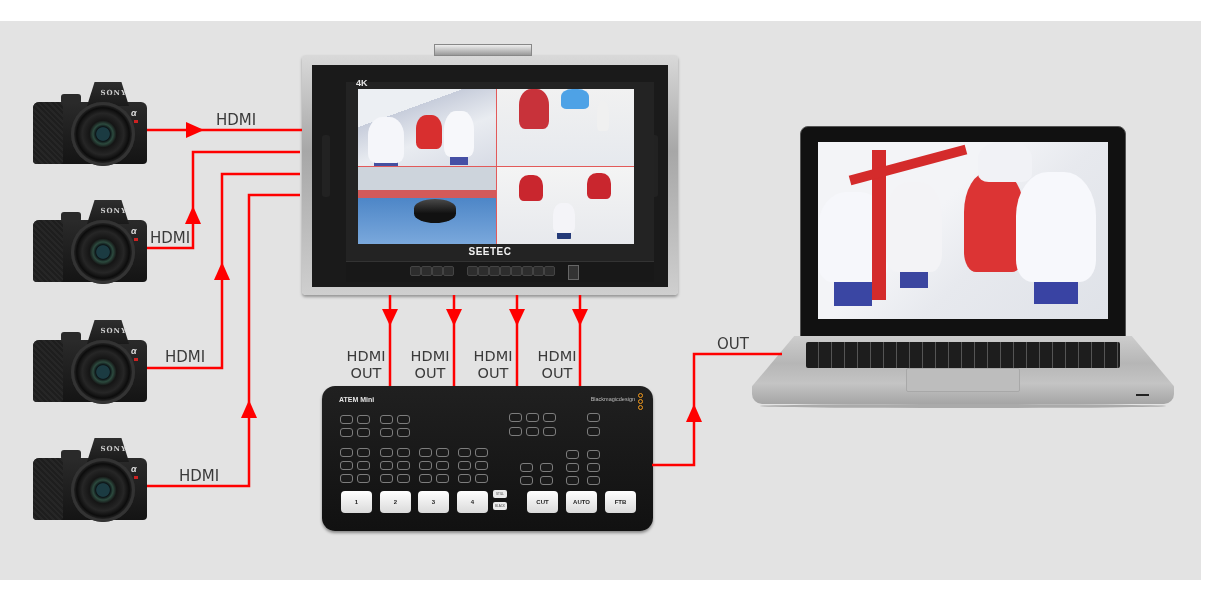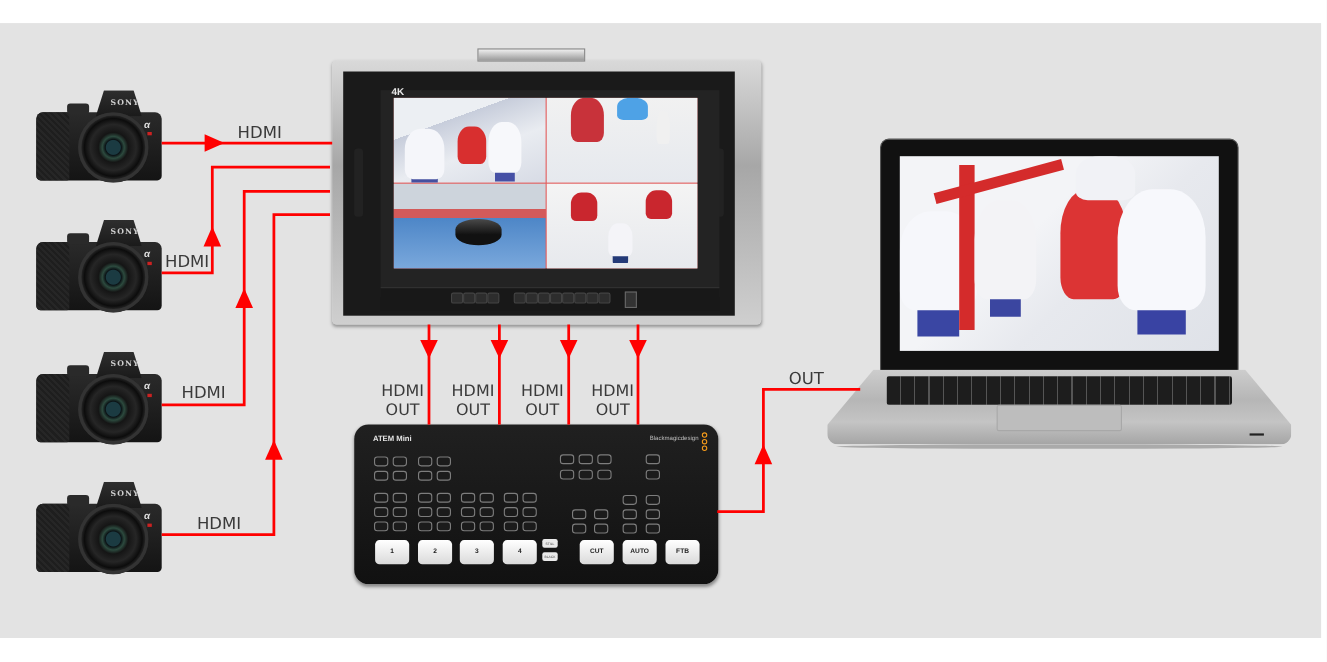--- a/index.html
+++ b/index.html
@@ -15,21 +15,21 @@
   .cam .body{position:absolute;left:2px;top:24px;width:114px;height:62px;background:linear-gradient(#2a2a2a,#141414);border-radius:6px 6px 4px 4px;}
   .cam .grip{position:absolute;left:2px;top:24px;width:30px;height:62px;background:repeating-linear-gradient(45deg,#1e1e1e 0 2px,#262626 2px 4px);border-radius:6px 2px 2px 4px;}
   .cam .hump{position:absolute;left:56px;top:4px;width:42px;height:24px;background:linear-gradient(#2e2e2e,#1a1a1a);clip-path:polygon(18% 0,82% 0,100% 100%,0 100%);}
   .cam .brand{position:absolute;left:58px;top:10px;width:38px;text-align:right;color:#cfcfcf;font-size:7px;font-weight:bold;letter-spacing:1px;font-family:"DejaVu Serif",serif;}
   .cam .dial{position:absolute;left:30px;top:16px;width:20px;height:10px;background:#2a2a2a;border-radius:3px;}
   .cam .lens{position:absolute;left:40px;top:24px;width:64px;height:64px;border-radius:50%;background:radial-gradient(circle,#1b3b42 0 14%,#0b1316 16%,#2c4a3e 22%,#151515 30%,#262626 46%,#0c0c0c 58%,#2b2b2b 66%,#111 100%);box-shadow:inset 0 0 0 3px #333;}
   .cam .alpha{position:absolute;left:100px;top:30px;color:#ddd;font-size:9px;font-style:italic;font-weight:bold;}
   .cam .red{position:absolute;left:103px;top:42px;width:4px;height:3px;background:#c22;}
 
   
-  .monitor{position:absolute;left:302px;top:55px;width:376px;height:240px;border-radius:4px;background:linear-gradient(#d9d9d9,#a7a7a7 40%,#cfcfcf);box-shadow:0 2px 3px rgba(0,0,0,.35);z-index:2;padding-left:14px;}
+  .monitor{position:absolute;left:302px;top:55px;width:376px;height:240px;border-radius:4px;background:linear-gradient(#d9d9d9,#a7a7a7 40%,#cfcfcf);box-shadow:0 2px 3px rgba(0,0,0,.35);z-index:2;}
   .monitor .handle{position:absolute;left:132px;top:-11px;width:96px;height:10px;background:linear-gradient(#eee,#999);border:1px solid #888;}
   .monitor .inner{position:absolute;left:10px;top:10px;width:356px;height:222px;background:#1a1a1a;}
   .monitor .bezel{position:absolute;left:34px;top:17px;width:308px;height:188px;background:#232323;}
   .monitor .fourk{position:absolute;left:44px;top:13px;color:#e6e6e6;font-size:9px;font-weight:bold;}
   .monitor .quad{position:absolute;left:46px;top:24px;width:276px;height:155px;display:grid;grid-template-columns:1fr 1fr;grid-template-rows:1fr 1fr;gap:1px;background:#e25a5a;}
   .q{position:relative;overflow:hidden;}
   .q1{background:linear-gradient(160deg,#eceff3 0 30%,#c7cddb 30%,#e9ecf1 60%,#d7dbe5);}
   .q2{background:linear-gradient(#f1f1f1,#e6e9ee);}
   .q3{background:linear-gradient(#cdd4dc 0 30%,#d35a5a 30% 40%,#4d86c7 40%,#7aa8dc);}
   .q4{background:linear-gradient(#f4f4f4,#e7e9ed);}
@@ -132,20 +132,21 @@
       </div>
       <div class="q q3">
         <div class="puck"></div>
       </div>
       <div class="q q4">
         <div class="pl" style="left:22px;top:8px;width:24px;height:26px;background:#c9262e;"></div>
         <div class="pl" style="left:90px;top:6px;width:24px;height:26px;background:#c9262e;"></div>
         <div class="pl" style="left:56px;top:36px;width:22px;height:30px;background:#f4f4f8;box-shadow:0 10px 0 -4px #243a78;"></div>
       </div>
     </div>
+    <div class="brandname">SEETEC</div>
     <div class="ctrl">
       <span class="mbtn" style="left:64px;" title=""></span>
       <span class="mbtn" style="left:75px;"></span>
       <span class="mbtn" style="left:86px;"></span>
       <span class="mbtn" style="left:97px;"></span>
       <span class="mbtn" style="left:121px;"></span>
       <span class="mbtn" style="left:132px;"></span>
       <span class="mbtn" style="left:143px;"></span>
       <span class="mbtn" style="left:154px;"></span>
       <span class="mbtn" style="left:165px;"></span>

